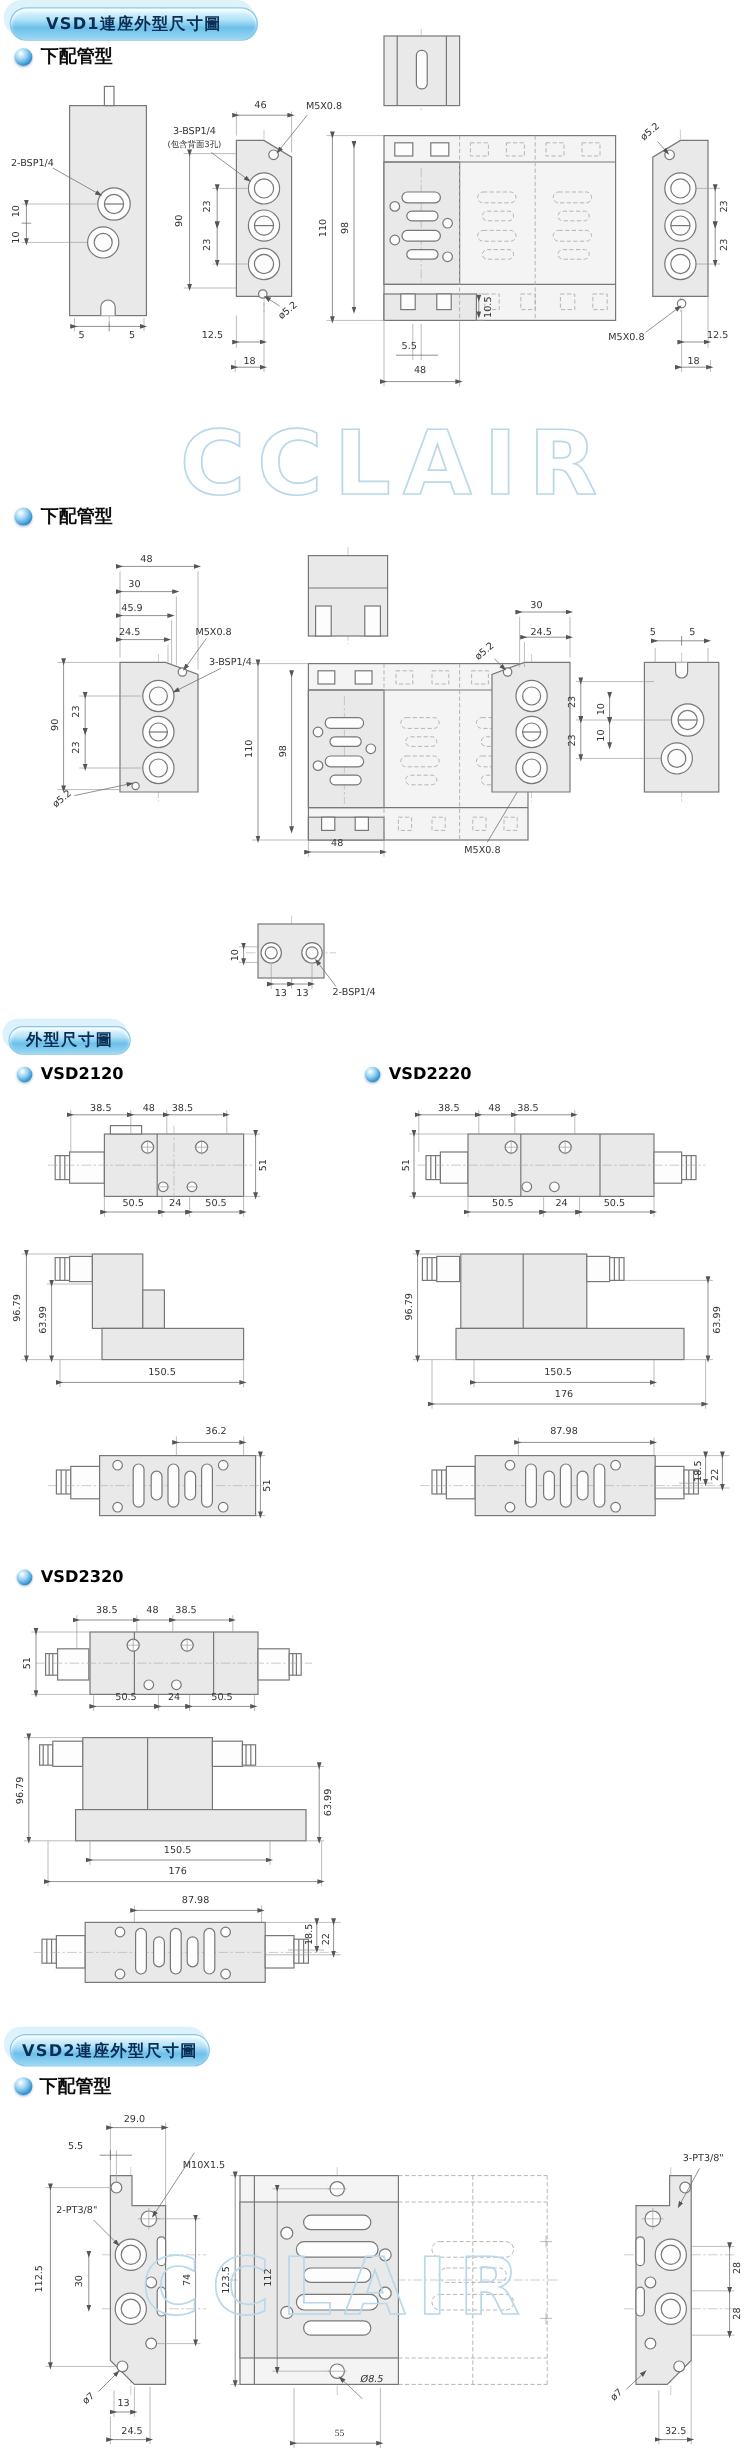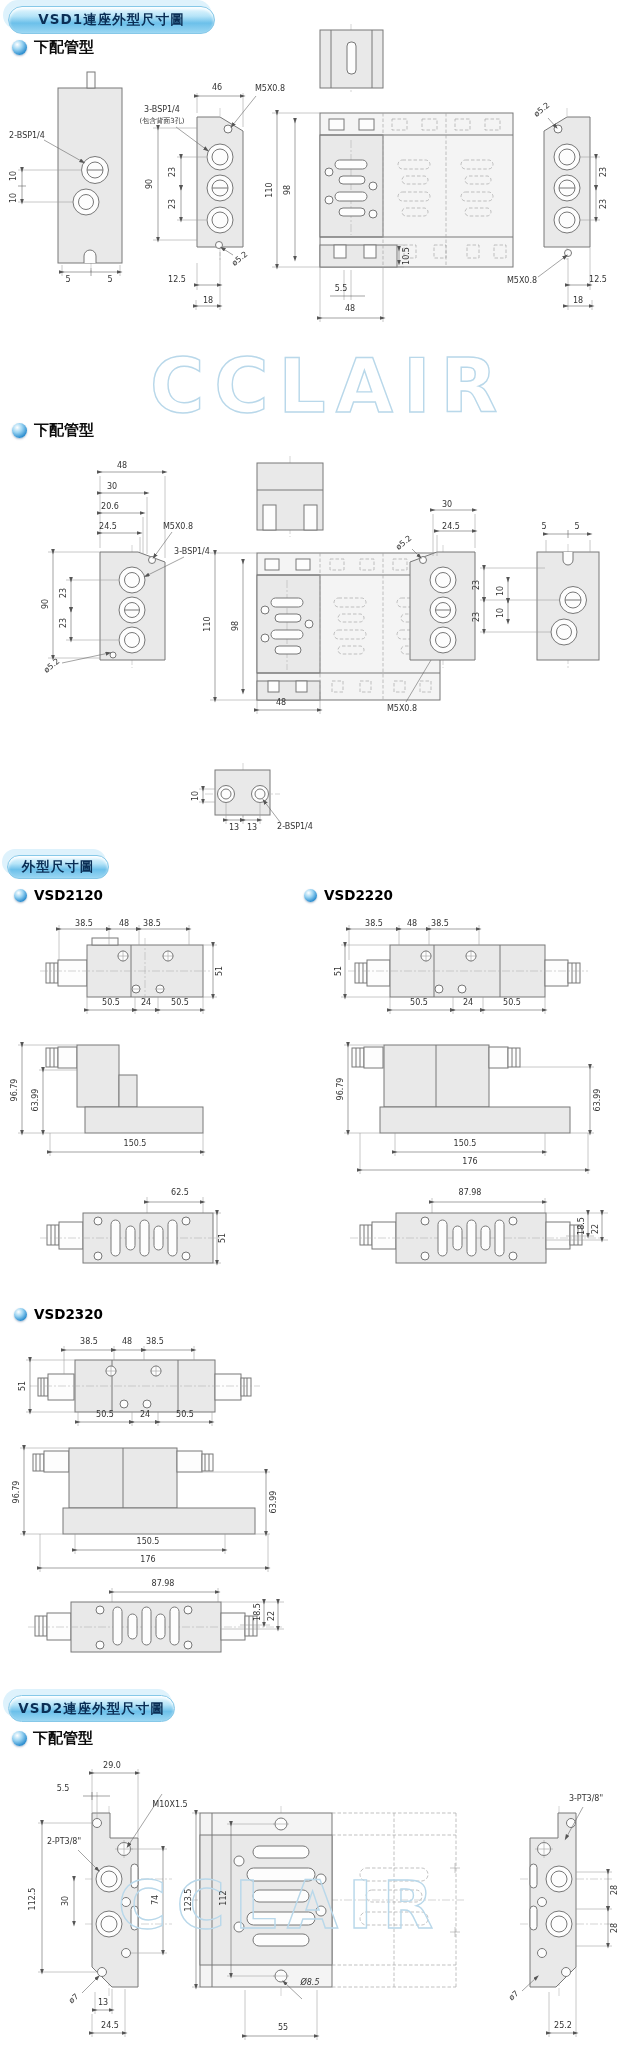--- a/index.html
+++ b/index.html
@@ -773,21 +773,21 @@
 <span class="d r" style="left:407px;top:256px;">10.5</span>
 <span class="d g" style="left:542px;top:110px;">ø5.2</span>
 <span class="d r" style="left:604px;top:172px;">23</span>
 <span class="d r" style="left:604px;top:204px;">23</span>
 <span class="d" style="left:522px;top:281px;">M5X0.8</span>
 <span class="d" style="left:598px;top:280px;">12.5</span>
 <span class="d" style="left:578px;top:301px;">18</span>
 
 <span class="d" style="left:122px;top:466px;">48</span>
 <span class="d" style="left:112px;top:487px;">30</span>
-<span class="d" style="left:110px;top:507px;">20.6</span>
+<span class="d" style="left:110px;top:507px;">45.9</span>
 <span class="d" style="left:108px;top:527px;">24.5</span>
 <span class="d" style="left:178px;top:527px;">M5X0.8</span>
 <span class="d" style="left:192px;top:552px;">3-BSP1/4</span>
 <span class="d r" style="left:46px;top:604px;">90</span>
 <span class="d r" style="left:64px;top:593px;">23</span>
 <span class="d r" style="left:64px;top:623px;">23</span>
 <span class="d g" style="left:52px;top:666px;">ø5.2</span>
 <span class="d r" style="left:208px;top:624px;">110</span>
 <span class="d r" style="left:236px;top:626px;">98</span>
 <span class="d" style="left:281px;top:703px;">48</span>
@@ -809,21 +809,21 @@
 <span class="d" style="left:84px;top:924px;">38.5</span>
 <span class="d" style="left:124px;top:924px;">48</span>
 <span class="d" style="left:152px;top:924px;">38.5</span>
 <span class="d r" style="left:220px;top:971px;">51</span>
 <span class="d" style="left:111px;top:1003px;">50.5</span>
 <span class="d" style="left:146px;top:1003px;">24</span>
 <span class="d" style="left:180px;top:1003px;">50.5</span>
 <span class="d r" style="left:15px;top:1090px;">96.79</span>
 <span class="d r" style="left:36px;top:1100px;">63.99</span>
 <span class="d" style="left:135px;top:1144px;">150.5</span>
-<span class="d" style="left:180px;top:1193px;">62.5</span>
+<span class="d" style="left:180px;top:1193px;">36.2</span>
 <span class="d r" style="left:223px;top:1238px;">51</span>
 
 <span class="d" style="left:374px;top:924px;">38.5</span>
 <span class="d" style="left:412px;top:924px;">48</span>
 <span class="d" style="left:440px;top:924px;">38.5</span>
 <span class="d r" style="left:339px;top:971px;">51</span>
 <span class="d" style="left:419px;top:1003px;">50.5</span>
 <span class="d" style="left:468px;top:1003px;">24</span>
 <span class="d" style="left:512px;top:1003px;">50.5</span>
 <span class="d r" style="left:341px;top:1089px;">96.79</span>
@@ -855,20 +855,20 @@
 <span class="d" style="left:64px;top:1842px;">2-PT3/8"</span>
 <span class="d r" style="left:33px;top:1899px;">112.5</span>
 <span class="d r" style="left:66px;top:1901px;">30</span>
 <span class="d r" style="left:156px;top:1900px;">74</span>
 <span class="d g" style="left:74px;top:1999px;">ø7</span>
 <span class="d" style="left:103px;top:2003px;">13</span>
 <span class="d" style="left:110px;top:2026px;">24.5</span>
 <span class="d r" style="left:189px;top:1900px;">123.5</span>
 <span class="d r" style="left:224px;top:1898px;">112</span>
 <span class="d" style="left:310px;top:1983px;font-style:italic;">Ø8.5</span>
-<span class="d" style="left:283px;top:2028px;">55</span>
+<span class="d" style="left:283px;top:2028px;font-family:Liberation Serif, serif;">55</span>
 <span class="d" style="left:586px;top:1799px;">3-PT3/8"</span>
 <span class="d r" style="left:615px;top:1890px;">28</span>
 <span class="d r" style="left:615px;top:1928px;">28</span>
-<span class="d" style="left:563px;top:2026px;">25.2</span>
+<span class="d" style="left:563px;top:2026px;">32.5</span>
 <span class="d g" style="left:514px;top:1996px;">ø7</span>
 
 </div>
 
 </body></html>

